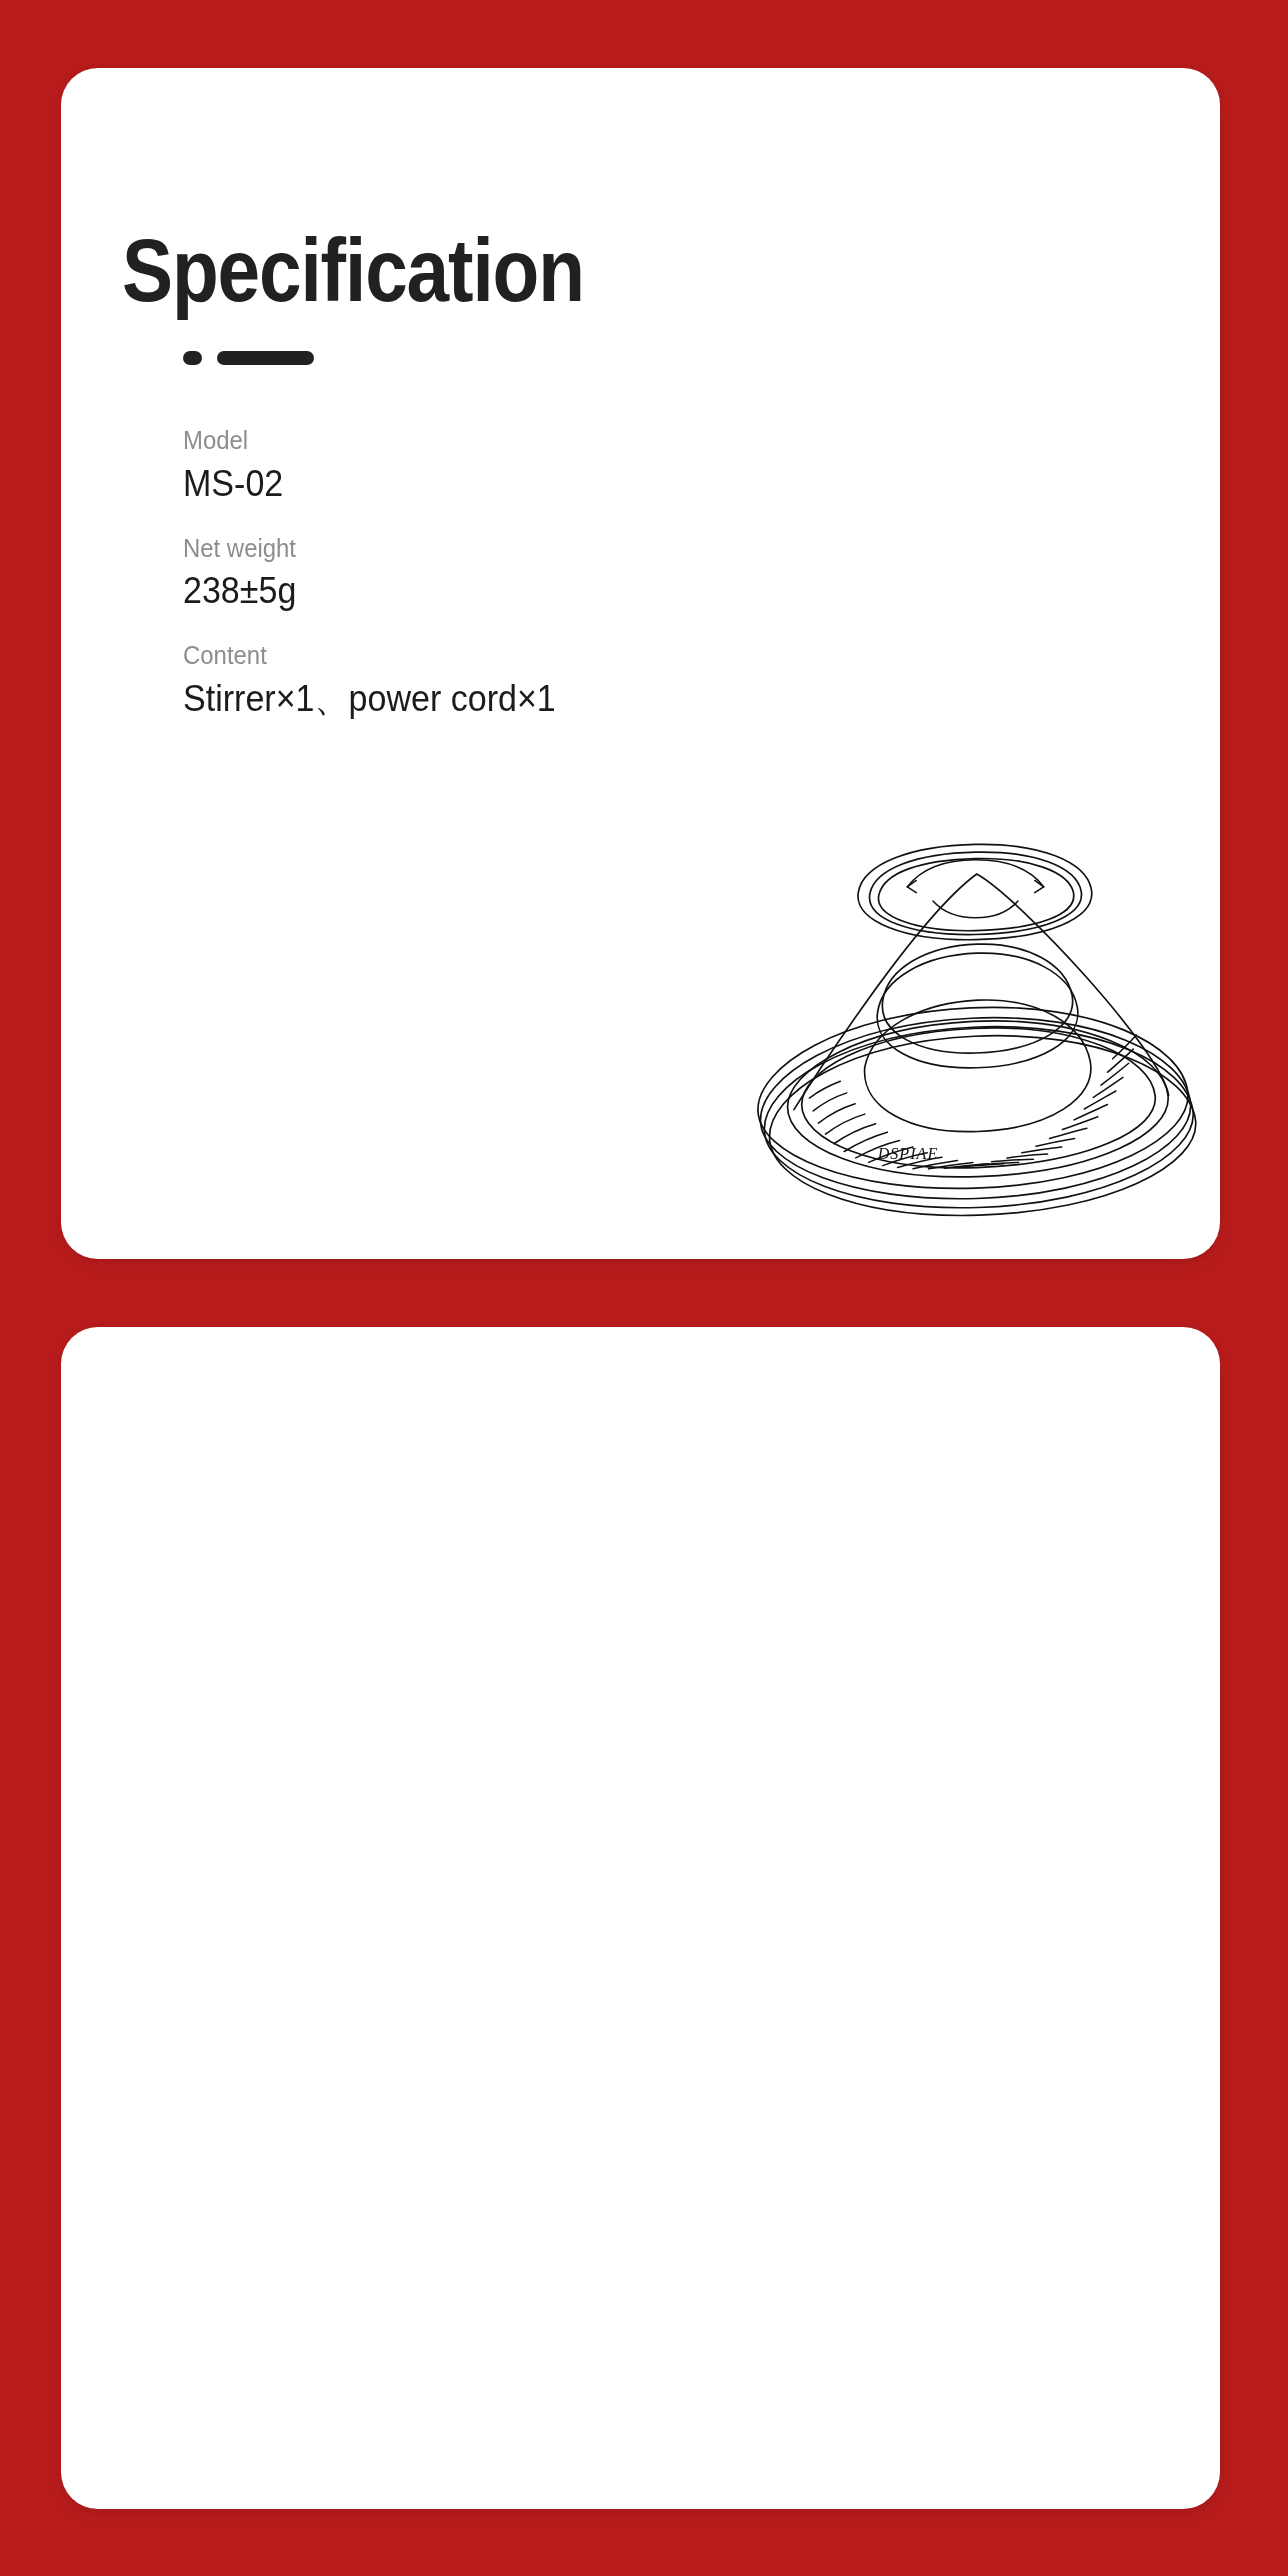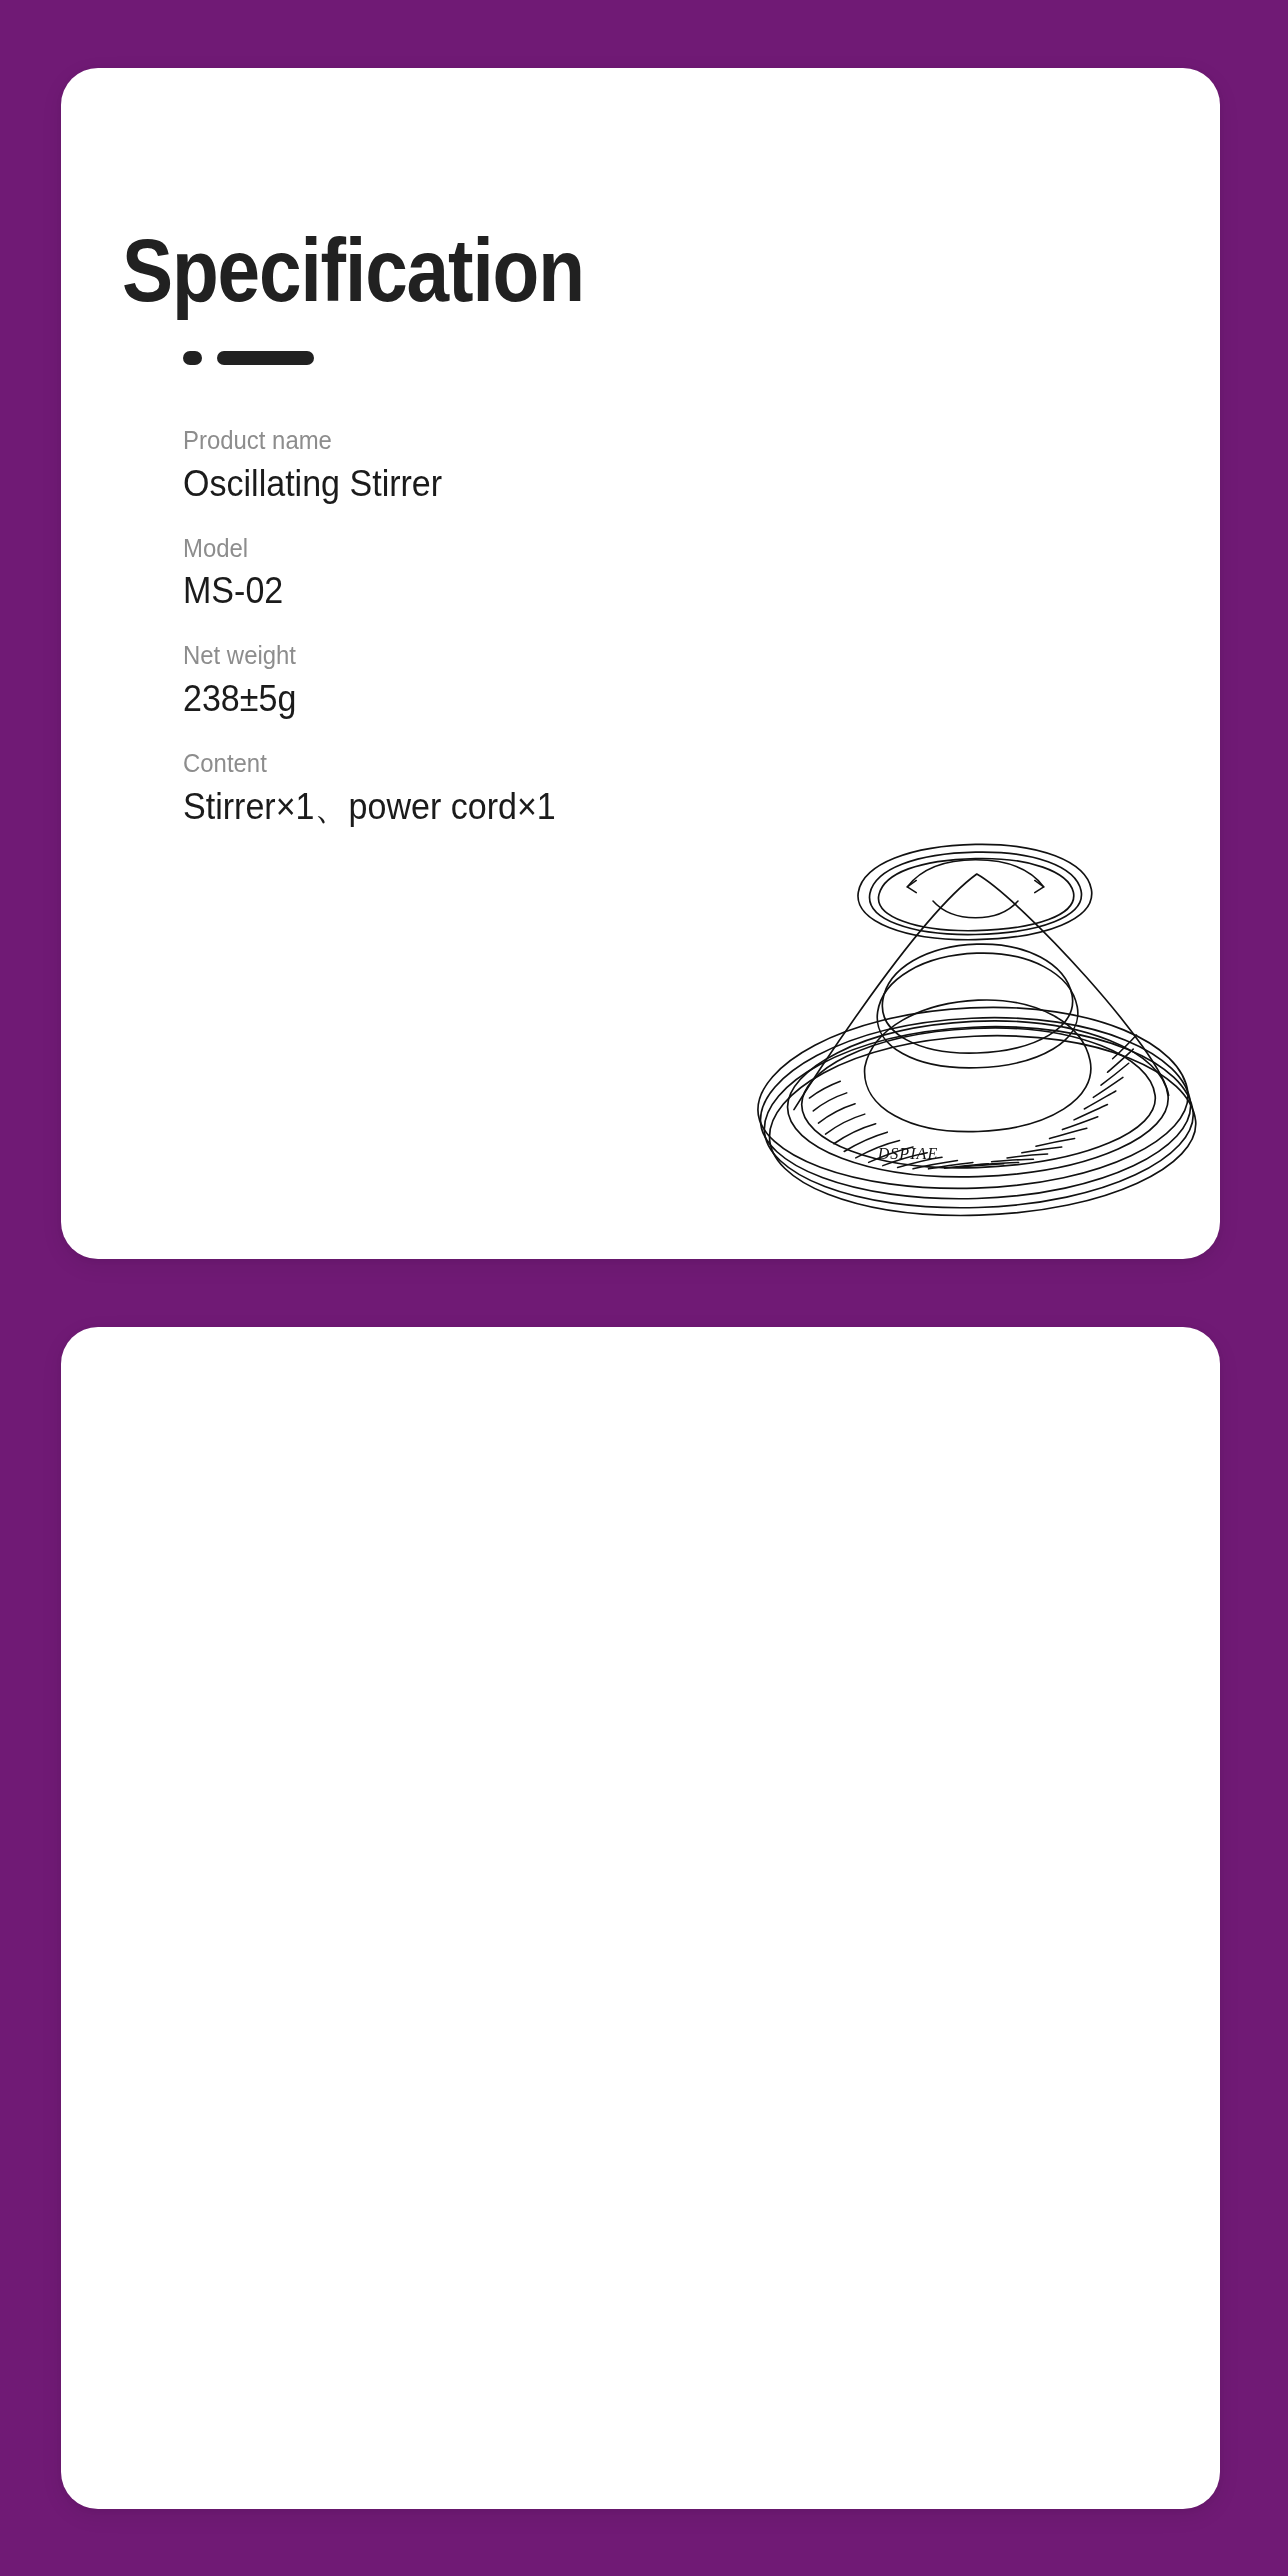--- a/index.html
+++ b/index.html
@@ -11,21 +11,21 @@
     width: 1288px;
     height: 2576px;
     position: relative;
     font-family: "Liberation Sans", sans-serif;
     -webkit-font-smoothing: antialiased;
   }
 
   .page {
     position: absolute;
     inset: 0;
-    background: #701a75;
+    background: #b91c1c;
   }
 
   
   .card {
     position: absolute;
     left: 61px;
     width: 1159px;
     background: #ffffff;
     border-radius: 37px;
     box-shadow: 0 6.4px 22px rgba(0,0,0,0.075),
@@ -122,24 +122,20 @@
 
     <h1 class="section-title" id="spec-title">Specification</h1>
 
     <div class="deco-dotbar">
       <span class="dot"></span>
       <span class="bar"></span>
     </div>
 
     <div class="spec-list">
 
-      <div class="spec-row">
-        <div class="spec-label">Product name</div>
-        <div class="spec-value">Oscillating Stirrer</div>
-      </div>
 
       <div class="spec-row">
         <div class="spec-label">Model</div>
         <div class="spec-value">MS-02</div>
       </div>
 
 
       <div class="spec-row">
         <div class="spec-label">Net weight</div>
         <div class="spec-value">238±5g</div>

